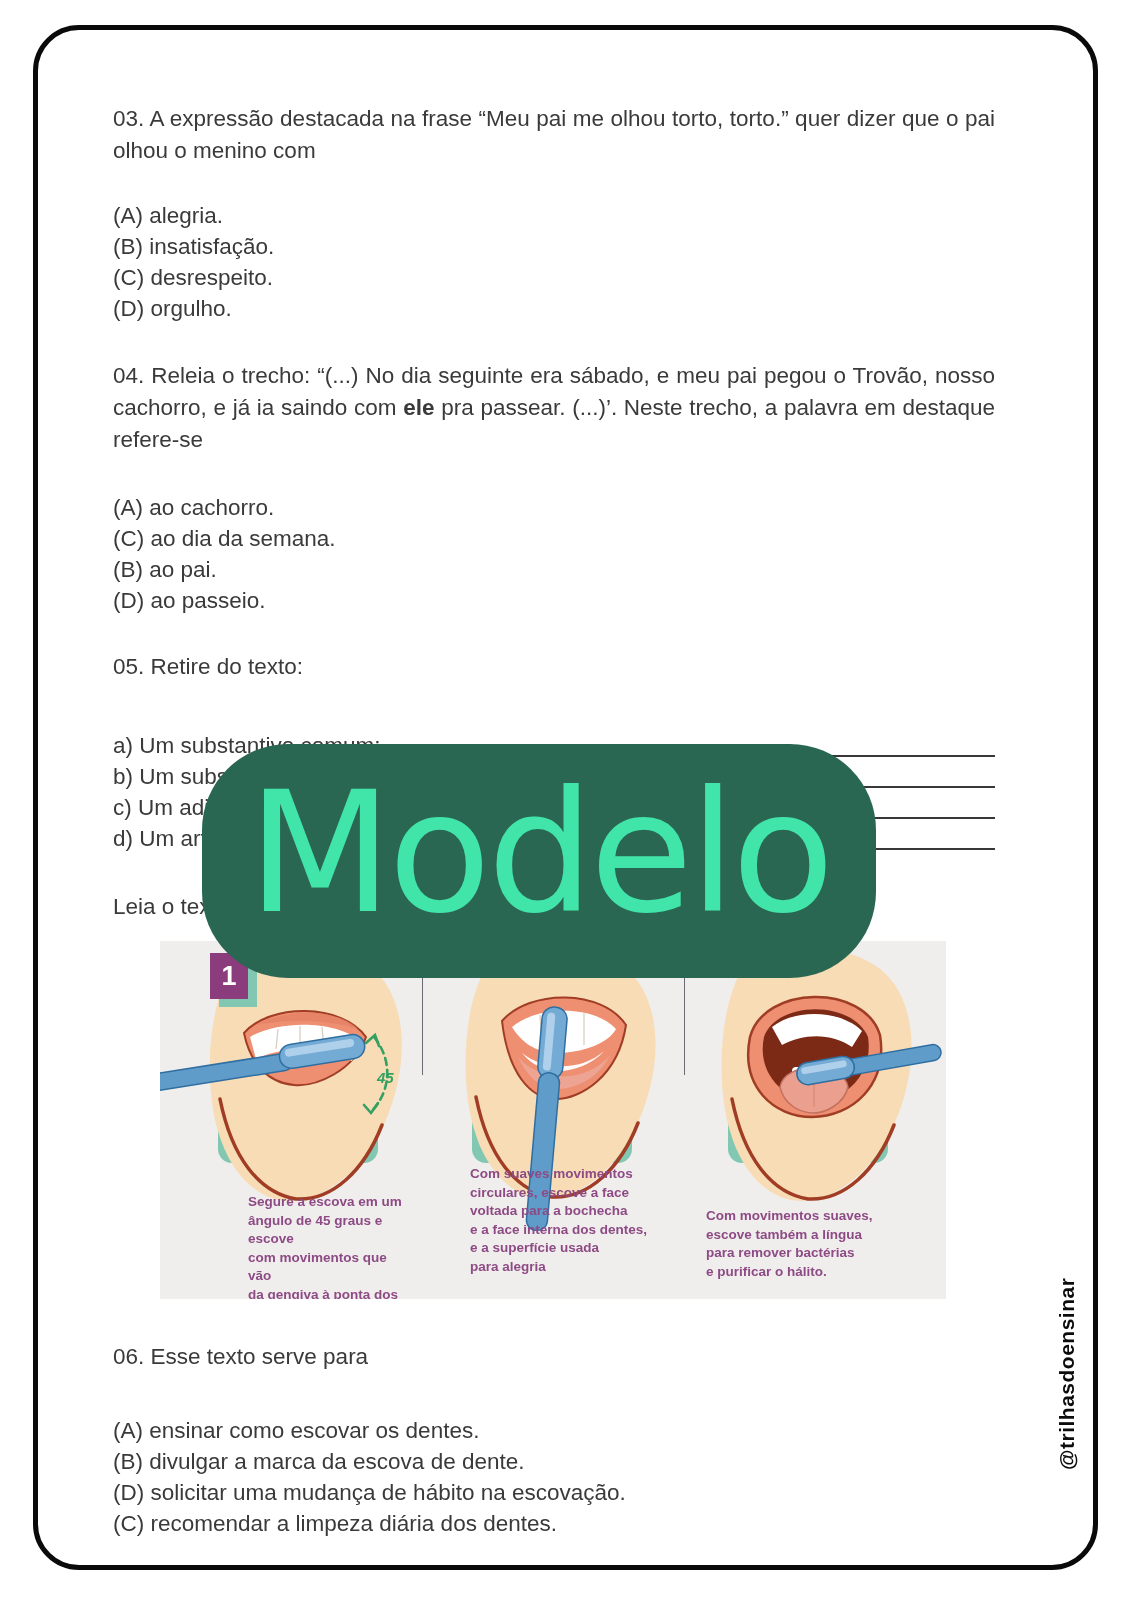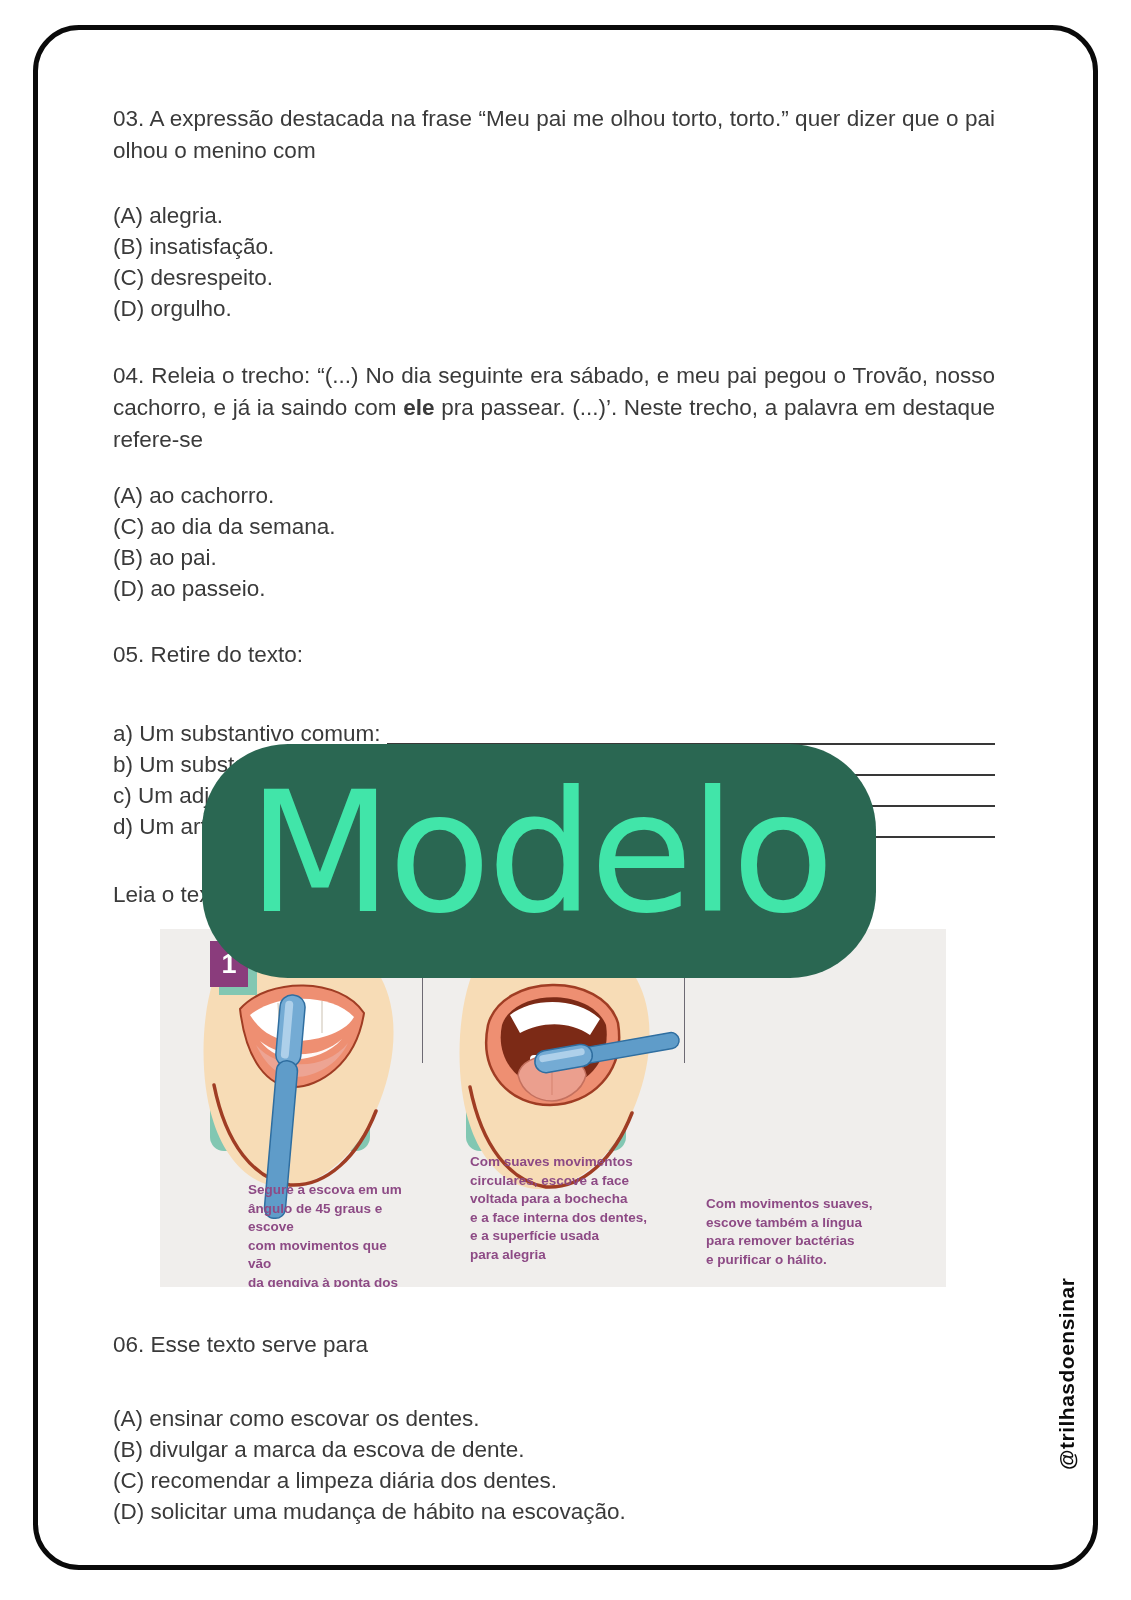--- a/index.html
+++ b/index.html
@@ -12,21 +12,21 @@
   }
   .frame{
     position:absolute;left:33px;top:25px;width:1065px;height:1545px;box-sizing:border-box;
     border:5px solid #0a0a0a;border-radius:46px;background:#fff;
   }
   .content{
     position:absolute;left:113px;top:103px;width:882px;font-size:22.5px;line-height:32px;
   }
   .para{text-align:justify;}
   .options{margin-top:33px;line-height:31px;}
-  .options.q04{margin-top:24px;}
+  .options.q04{margin-top:36px;}
   .block-gap-q04{margin-top:36px;}
   .q05-title{margin-top:35px;}
   .fill-rows{margin-top:48px;}
   .fill-row{display:flex;align-items:flex-end;height:31px;}
   .fill-row .label{white-space:nowrap;}
   .fill-line{flex:1;border-bottom:2px solid #383838;margin:0 0 5px 6px;}
   .lead-in{margin-top:36px;}
   .q06-title{margin-top:42px;}
   .options.q06{margin-top:42px;}
   b{font-weight:700;}
@@ -142,20 +142,44 @@
     </div>
   </div>
 
   <div class="lead-in">Leia o text</div>
 
   <div class="infographic">
     <div class="step-badge">1</div>
 
     <div class="panels">
 
+      <div class="panel">
+        <svg width="262" height="300" viewBox="0 0 262 300">
+          <rect x="58" y="62" width="160" height="160" rx="14" class="f-teal"></rect>
+          <path class="f-skin" d="M 78,18 C 118,-6 196,2 224,40 C 248,74 246,128 228,174 C 210,222 172,256 134,260 C 98,262 70,232 58,190 C 44,144 46,58 78,18 Z"></path>
+          <path class="st-outline" d="M 60,158 C 72,218 100,252 136,258 C 172,260 204,230 222,184"></path>
+          <g>
+            <path class="f-lip st-lip" d="M 84,92 C 110,62 182,62 206,96 C 194,130 156,146 134,144 C 108,142 90,122 84,92 Z"></path>
+            <path class="f-lipshade" d="M 96,84 C 130,66 178,68 198,88 C 170,78 124,78 96,84 Z"></path>
+            <path class="f-white" d="M 90,96 C 120,78 178,80 200,100 L 192,120 C 162,104 120,106 96,118 Z"></path>
+            <path class="st-teeth" d="M118,88 L116,108 M140,85 L140,106 M162,86 L164,108"></path>
+          </g>
+          <g transform="rotate(-9 140 118)">
+            <rect x="-36" y="110" width="168" height="17" rx="8" class="f-brush st-brush"></rect>
+            <rect x="120" y="102" width="86" height="24" rx="12" class="f-brushhead st-brush"></rect>
+            <rect x="126" y="106" width="70" height="8" rx="4" class="f-brushhl"></rect>
+          </g>
+          <g>
+            <path class="st-arrow dash" d="M 214,96 C 232,118 232,148 212,170"></path>
+            <path class="st-arrow" d="M 206,102 L 215,94 L 219,105"></path>
+            <path class="st-arrow" d="M 204,164 L 211,172 L 218,162"></path>
+            <text x="217" y="142" class="t-angle">45</text>
+          </g>
+        </svg>
+      </div>
 
       <div class="panel">
         <svg width="262" height="300" viewBox="0 0 262 300">
           <rect x="50" y="62" width="160" height="160" rx="14" class="f-teal"></rect>
           <path class="f-skin" d="M 68,20 C 108,-4 186,0 214,38 C 240,72 238,126 220,172 C 202,220 166,254 128,258 C 92,260 64,230 52,188 C 38,142 40,60 68,20 Z"></path>
           <path class="st-outline" d="M 54,156 C 66,216 94,250 130,256 C 166,258 198,228 216,182"></path>
           <g>
             <path class="f-lip st-lip" d="M 80,80 C 108,48 180,48 204,84 C 196,136 158,158 134,158 C 108,158 86,132 80,80 Z"></path>
             <path class="f-white" d="M 90,86 C 116,64 172,64 194,88 C 184,106 152,112 136,112 C 114,112 100,102 90,86 Z"></path>
             <path class="st-teeth" d="M118,74 L120,104 M140,70 L140,106 M162,72 L162,104"></path>
@@ -212,22 +236,22 @@
     </div>
     <div class="divider d1"></div>
     <div class="divider d2"></div>
   </div>
 
   <div class="q06-title">06. Esse texto serve para</div>
 
   <div class="options q06">
     <div>(A) ensinar como escovar os dentes.</div>
     <div>(B) divulgar a marca da escova de dente.</div>
+    <div>(D) solicitar uma mudança de hábito na escovação.</div>
     <div>(C) recomendar a limpeza diária dos dentes.</div>
-    <div>(D) solicitar uma mudança de hábito na escovação.</div>
   </div>
 
 </div>
 
 <div class="watermark">
   <span class="wm-text">Modelo</span>
 </div>
 
 <div class="credit">@trilhasdoensinar</div>
 

